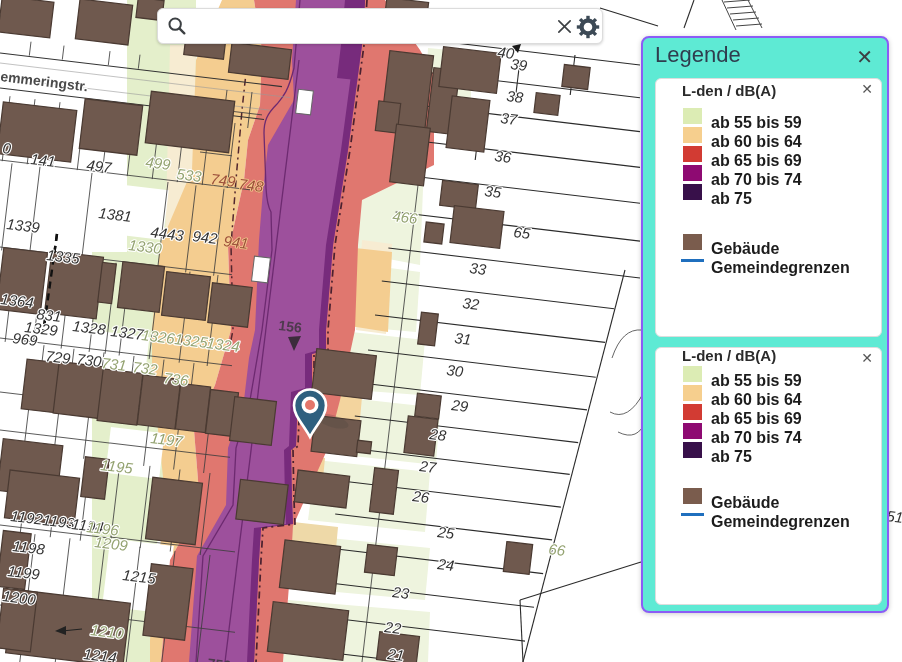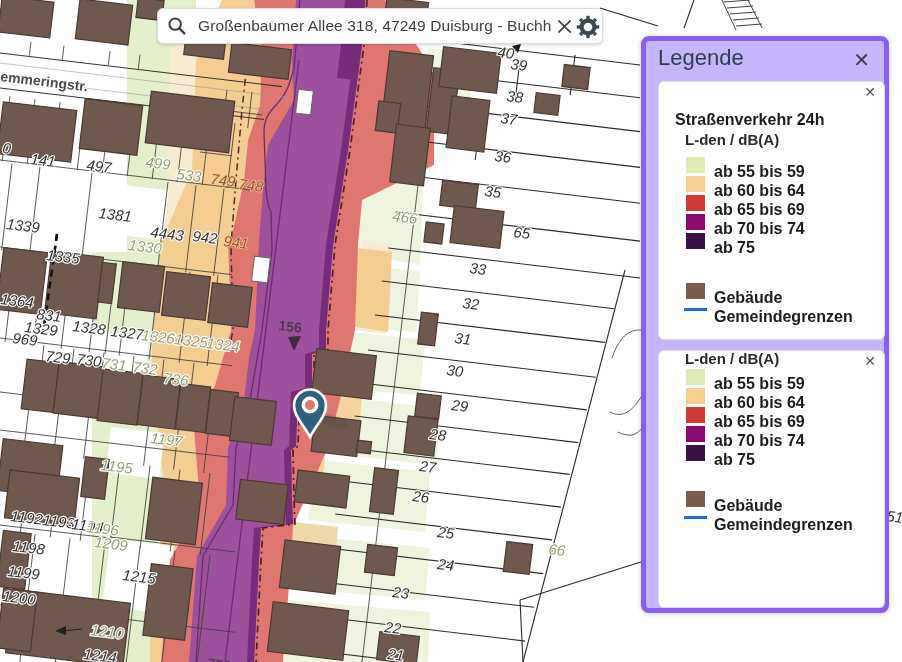--- a/index.html
+++ b/index.html
@@ -7,21 +7,21 @@
   #stage { position:relative; width:902px; height:662px; }
   #map { position:absolute; left:0; top:0; }
   
   #search { position:absolute; left:157px; top:8px; width:446px; height:36px;
              background:#fff; border:1px solid #dcdcdc; border-radius:6px;
              box-shadow:0 1px 3px rgba(0,0,0,.18); display:flex; align-items:center;
              box-sizing:border-box; }
   #search .txt { font-size:15.5px; letter-spacing:0.1px; color:#3c4043; white-space:nowrap; }
   
   #legend { position:absolute; left:641px; top:36px; width:248px; height:577px;
-             background:#c4b5fd; border:5px solid #8b5cf6; border-radius:8px;
+             background:#5eead4; border:2px solid #8b5cf6; border-radius:8px;
              box-shadow:0 1px 5px rgba(0,0,0,.2); box-sizing:border-box; }
   #legend h1 { margin:4px 0 0 12px; font-size:22px; font-weight:400; color:#2f3d4e; }
   .lclose { position:absolute; right:14px; top:7px; font-size:20px; color:#3c4043; }
   .card { position:absolute; left:12px; width:227px; background:#fff;
            border:1px solid #ddd; border-radius:6px; box-sizing:border-box; }
   .card .x { position:absolute; right:8px; top:2px; font-size:14px; color:#555; }
   .card h2 { margin:0; padding:0 0 0 16px; font-size:16px; line-height:17px; color:#1c1c1c; }
   .card .sub { padding-left:26px; font-size:15px; line-height:16px; font-weight:bold; color:#2b2b2b; }
   .rows { margin-top:6px; }
   .row { display:flex; align-items:center; height:19px; padding-left:27px; }
@@ -373,21 +373,20 @@
 </svg>
 </div>
 
 <div id="search">
 
   <svg width="22" height="22" viewBox="0 0 24 24" style="margin:0 10px 0 8px; flex:0 0 22px;">
     <circle cx="10" cy="10" r="6.2" fill="none" stroke="#3c4043" stroke-width="2.2"></circle>
     <line x1="14.8" y1="14.8" x2="20" y2="20" stroke="#3c4043" stroke-width="2.6" stroke-linecap="round"></line>
   </svg>
 
-  <div class="txt">Großenbaumer Allee 318, 47249 Duisburg - Buchh</div>
 
   <svg width="17" height="17" viewBox="0 0 24 24" style="position:absolute; left:398px; top:9px;">
     <path d="M4,4 L20,20 M20,4 L4,20" stroke="#3c4043" stroke-width="2.3" stroke-linecap="round"></path>
   </svg>
 
   <svg width="24" height="24" viewBox="0 0 24 24" style="position:absolute; left:418px; top:6px;">
     <circle cx="12" cy="12" r="6.4" fill="none" stroke="#3d4a56" stroke-width="4.2"></circle>
     <g fill="#3d4a56">
       <rect x="10.3" y="0.8" width="3.4" height="4"></rect>
       <rect x="10.3" y="0.8" width="3.4" height="4" transform="rotate(45 12 12)"></rect>
@@ -402,21 +401,20 @@
 </div>
 
 <div id="legend">
 
   <h1>Legende</h1>
 
   <div class="lclose">✕</div>
 
   <div class="card" style="top:40px; height:259px;">
     <div class="x">✕</div>
-    <h2 style="margin-top:29px;">Straßenverkehr 24h</h2>
     <div class="sub" style="margin-top:4px;">L-den / dB(A)</div>
     <div class="rows" style="margin-top:7px;">
       <div class="row">
             <div class="sw" style="background:#dcecb4"></div>
             <span>ab 55 bis 59</span>
           </div>
       <div class="row">
             <div class="sw" style="background:#f6cf8e"></div>
             <span>ab 60 bis 64</span>
           </div>

